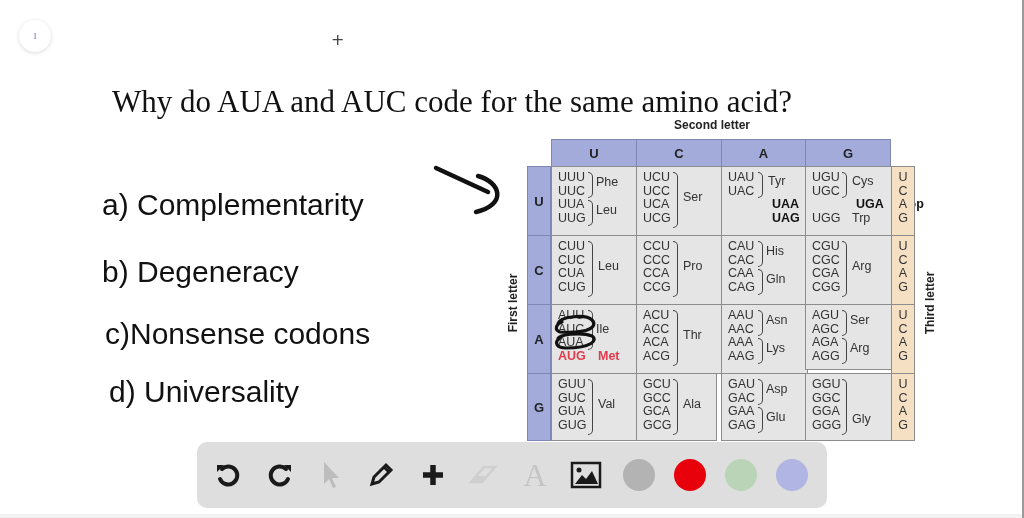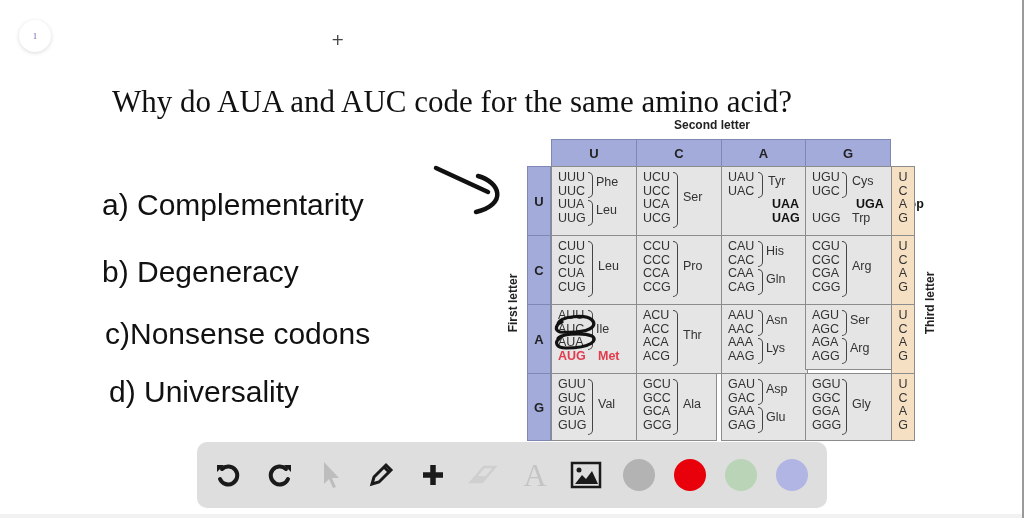--- a/index.html
+++ b/index.html
@@ -233,21 +233,21 @@
         <div class="aa" style="top: 37px; left: 44px;">Glu</div>
       </div>
       <div class="cell" style="left: 805px; top: 373px; width: 87px; height: 68px;">
         <div class="codons">
           <div>GGU</div>
           <div>GGC</div>
           <div>GGA</div>
           <div>GGG</div>
         </div>
         <div class="bracket" style="left: 36px; top: 5px; height: 54px;"></div>
-        <div class="aa" style="top: 24px; left: 46px;">Gly</div>
+        <div class="aa" style="top: 39px; left: 46px;">Gly</div>
       </div>
     </div>
 
   <div class="third-cell" style="top:166px;height:70px;">
     <div>U</div>
       <div>C</div>
       <div>A</div>
       <div>G</div>
   </div>
   <div class="third-cell" style="top:235px;height:70px;">

